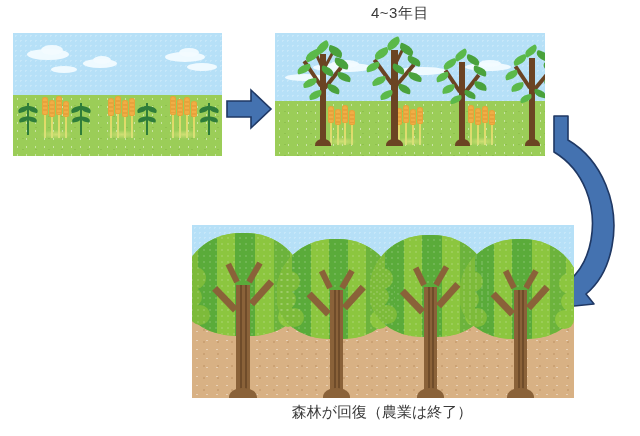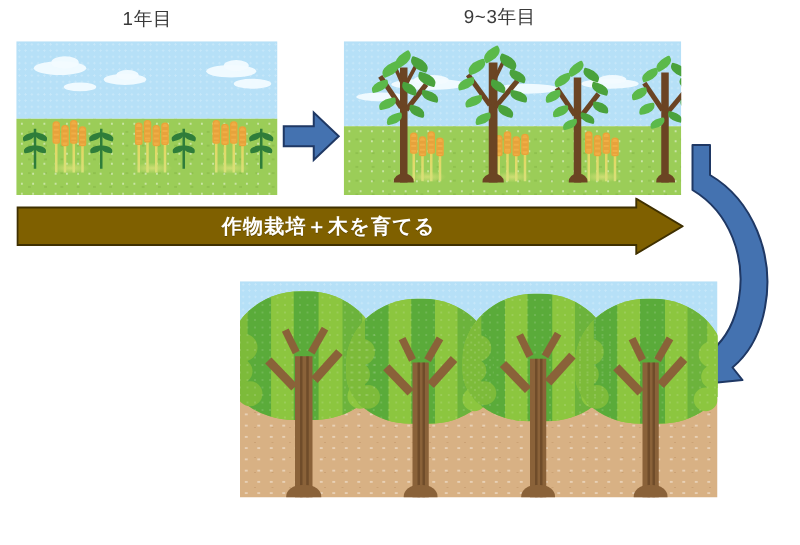--- a/index.html
+++ b/index.html
@@ -174,21 +174,20 @@
   .caption{
     position:absolute;
     font-size:15px;color:#3a3a3a;white-space:nowrap;text-align:center;
   }
 </style>
 </head>
 <body>
 
 <div class="stage">
 
-  <div class="label" style="left:68px;top:6px;width:100px;">1年目</div>
 
   <div class="panel" style="left:13px;top:33px;width:209px;height:123px;">
     <div class="sky" style="height:62px;"></div>
     <div class="ground" style="height:61px;"></div>
 
     <div class="cloud" style="left:14px;top:16px;width:42px;height:11px;"></div>
     <div class="cloud" style="left:28px;top:12px;width:22px;height:10px;"></div>
     <div class="cloud" style="left:70px;top:26px;width:34px;height:9px;"></div>
     <div class="cloud" style="left:80px;top:23px;width:18px;height:8px;"></div>
     <div class="cloud" style="left:38px;top:33px;width:26px;height:7px;"></div>
@@ -259,21 +258,21 @@
         <div class="ear" style="left:23px;top:5px;height:16px;"></div>
     </div>
   </div>
 
   <div class="arrow-straight" style="left:225px;top:86px;width:48px;height:46px;">
     <svg width="48" height="46" viewBox="0 0 48 46">
       <polygon points="2,15 26,15 26,4 46,23 26,42 26,31 2,31" fill="#4472b0" stroke="#1f3864" stroke-width="1.6" stroke-linejoin="miter"></polygon>
     </svg>
   </div>
 
-  <div class="label" style="left:340px;top:4px;width:120px;">9~3年目</div>
+  <div class="label" style="left:340px;top:4px;width:120px;">4~3年目</div>
 
   <div class="panel" style="left:275px;top:33px;width:270px;height:123px;">
     <div class="sky" style="height:68px;"></div>
     <div class="ground" style="height:55px;"></div>
 
     <div class="cloud" style="left:38px;top:30px;width:60px;height:9px;"></div>
     <div class="cloud" style="left:56px;top:27px;width:28px;height:8px;"></div>
     <div class="cloud" style="left:10px;top:41px;width:40px;height:7px;"></div>
     <div class="cloud" style="left:122px;top:34px;width:50px;height:8px;"></div>
     <div class="cloud" style="left:190px;top:30px;width:46px;height:8px;"></div>
@@ -376,26 +375,20 @@
       <div class="yleaf" style="left:10px;top:9px;width:14px;height:8px;transform:rotate(-20deg);"></div>
       <div class="yleaf d" style="left:40px;top:17px;width:14px;height:8px;transform:rotate(16deg) scaleX(-1);"></div>
       <div class="yleaf" style="left:2px;top:24px;width:13px;height:8px;transform:rotate(-14deg);"></div>
       <div class="yleaf d" style="left:41px;top:33px;width:13px;height:8px;transform:rotate(10deg) scaleX(-1);"></div>
       <div class="yleaf" style="left:8px;top:36px;width:13px;height:8px;transform:rotate(-10deg);"></div>
       <div class="yleaf d" style="left:31px;top:43px;width:12px;height:7px;transform:rotate(14deg) scaleX(-1);"></div>
       <div class="yleaf" style="left:17px;top:48px;width:12px;height:7px;transform:rotate(-12deg);"></div>
     </div>
   </div>
 
-  <div class="brown-arrow" style="left:13px;top:158px;width:534px;height:46px;">
-    <svg width="534" height="46" viewBox="0 0 534 46" style="position:absolute;left:0;top:0;">
-      <polygon points="1,8 496,8 496,1 533,23 496,45 496,38 1,38" fill="#7f6000" stroke="#3f3000" stroke-width="1.5" stroke-linejoin="miter"></polygon>
-    </svg>
-    <div class="atext">作物栽培＋木を育てる</div>
-  </div>
 
   <div class="curved-arrow" style="left:550px;top:108px;width:90px;height:210px;">
     <svg width="90" height="210" viewBox="0 0 90 210">
       <path d="M 18 8
                L 18 32
                C 52 52, 70 96, 62 138
                C 58 160, 48 176, 36 186
                L 44 196
                L 4 200
                L 12 162
@@ -518,14 +511,15 @@
         <div class="grain" style="left:8px;"></div>
       </div>
       <div class="mflare" style="width:27px;margin-left:-13.5px;"></div>
       <div class="mbranch" style="left:65px;bottom:90px;width:7px;height:28px;transform:rotate(42deg);"></div>
       <div class="mbranch" style="left:49px;bottom:84px;width:7px;height:28px;transform:rotate(-44deg);"></div>
       <div class="mbranch" style="left:63px;bottom:110px;width:6px;height:20px;transform:rotate(30deg);"></div>
       <div class="mbranch" style="left:51px;bottom:110px;width:6px;height:19px;transform:rotate(-26deg);"></div>
     </div>
   </div>
 
+  <div class="caption" style="left:222px;top:403px;width:320px;">森林が回復（農業は終了）</div>
 
 </div>
 
 </body></html>

